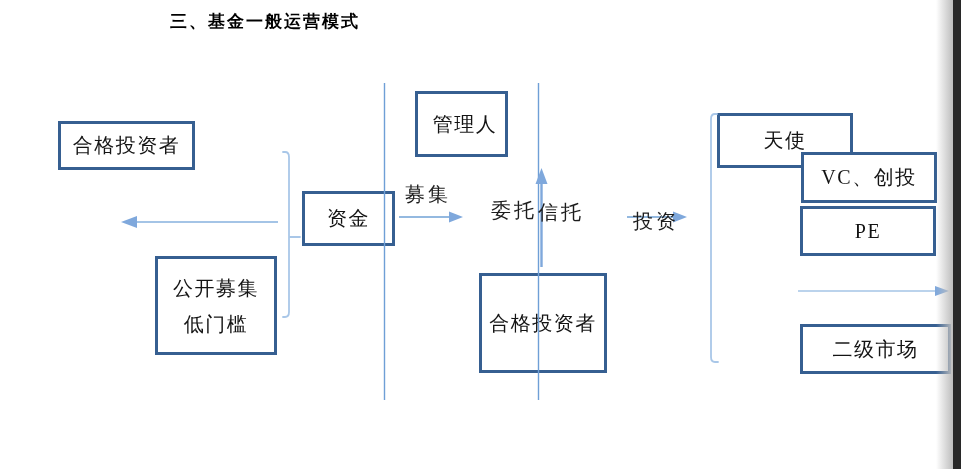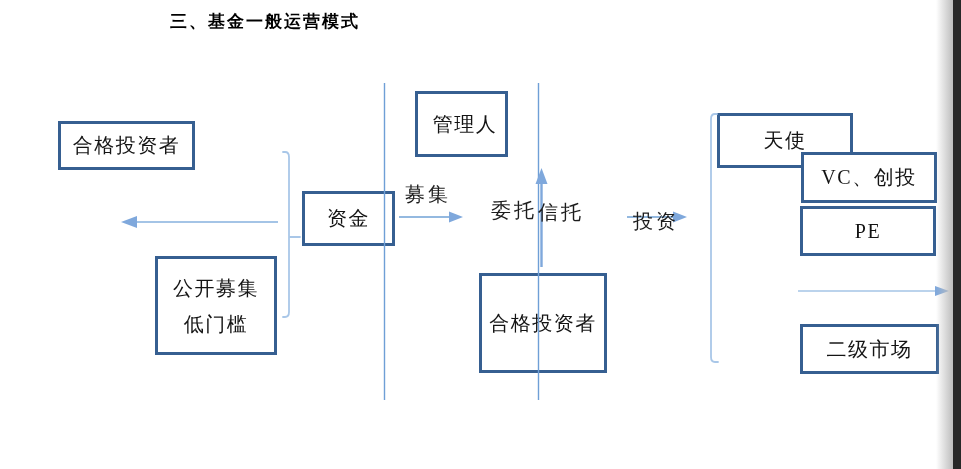--- a/index.html
+++ b/index.html
@@ -30,21 +30,21 @@
   }
   .b-qualified{left:58px;top:121px;width:137px;height:49px;}
   .b-low{left:155px;top:256px;width:122px;height:99px;line-height:36px;}
   .b-funds{left:302px;top:191px;width:93px;height:55px;}
   .b-manager{left:415px;top:91px;width:93px;height:66px;padding-left:7px;}
   .b-collective{left:479px;top:273px;width:128px;height:100px;}
   .b-project{left:688px;top:188px;width:92px;height:50px;}
   .b-angel{left:717px;top:113px;width:136px;height:55px;}
   .b-vc{left:801px;top:152px;width:136px;height:51px;}
   .b-pe{left:800px;top:206px;width:136px;height:50px;}
-  .b-market{left:800px;top:324px;width:139px;height:50px;}
+  .b-market{left:800px;top:324px;width:151px;height:50px;}
   .overlay{
     position:absolute;left:0;top:0;width:961px;height:469px;z-index:2;pointer-events:none;
   }
   .flow-label{
     position:absolute;z-index:3;color:var(--label-text);
     font-size:20px;letter-spacing:3px;white-space:nowrap;
   }
   .fl-raise{left:405px;top:181px;}
   .fl-entrust{left:491px;top:197px;}
   .fl-trust{left:538px;top:199px;}

